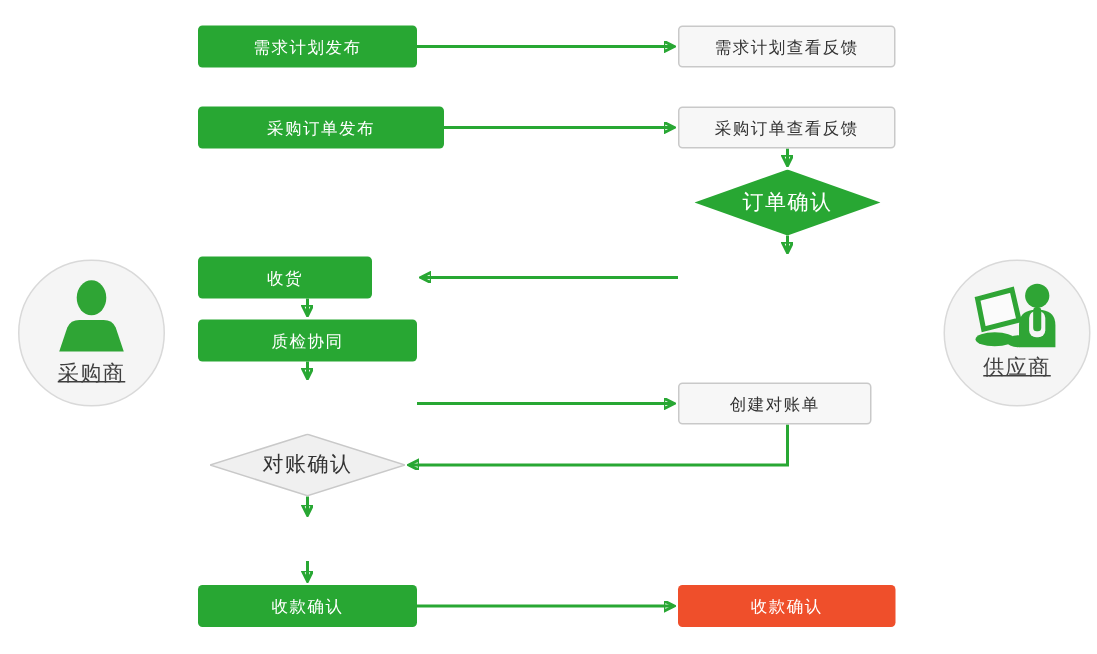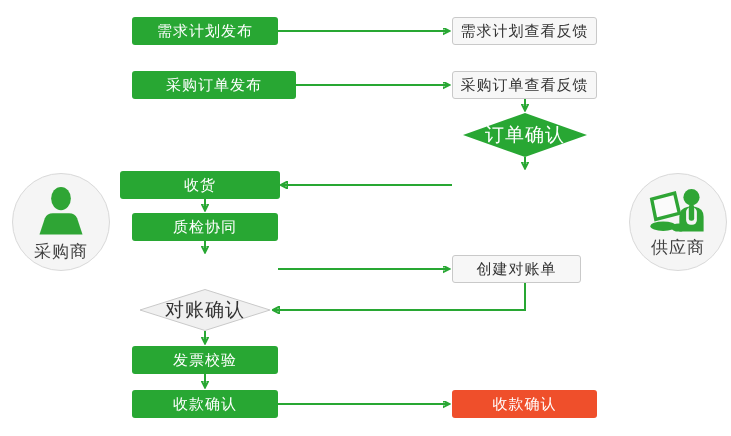--- a/index.html
+++ b/index.html
@@ -7,46 +7,46 @@
     position:relative;width:731px;height:436px;background:#ffffff;overflow:hidden;
     font-family:"Liberation Sans","DejaVu Sans",sans-serif;
   }
   .wires{position:absolute;left:0;top:0;width:731px;height:436px;z-index:0;}
   .wires path{fill:none;stroke:var(--green,#28a733);stroke-width:2;}
   .arrowhead{fill:var(--green,#28a733);}
 
   .node{
     position:absolute;z-index:2;height:28px;border-radius:3px;
     display:flex;align-items:center;justify-content:center;
-    font-size:15px;letter-spacing:1px;box-sizing:border-box;
+    font-size:11px;letter-spacing:1px;box-sizing:border-box;
   }
   .green-box{background:var(--green,#28a733);color:var(--box_text,#ffffff);}
   .red-box{background:var(--red,#ef4f2b);color:var(--box_text,#ffffff);}
   .plain-box{
     background:var(--plain_box_bg,#f7f7f7);
     border:1px solid var(--plain_box_border,#c9c9c9);
     color:var(--plain_text,#333333);
   }
 
   .diamond{position:absolute;z-index:2;display:flex;align-items:center;justify-content:center;}
   .diamond svg{position:absolute;left:0;top:0;width:100%;height:100%;}
-  .diamond .lbl{position:relative;z-index:1;font-size:19px;letter-spacing:1px;}
+  .diamond .lbl{position:relative;z-index:1;font-size:14px;letter-spacing:1px;}
   .green-diamond polygon{fill:var(--green,#28a733);}
   .green-diamond .lbl{color:#ffffff;}
   .gray-diamond polygon{fill:#f0f0f0;stroke:var(--plain_box_border,#c9c9c9);stroke-width:1;}
   .gray-diamond .lbl{color:var(--plain_text,#333333);}
 
   .actor{
     position:absolute;z-index:2;width:98px;height:98px;border-radius:50%;
     background:var(--circle_bg,#f5f5f5);border:1px solid var(--circle_border,#d9d9d9);
     box-sizing:border-box;display:flex;flex-direction:column;align-items:center;
   }
   .actor-icon{margin-top:12px;}
   .actor-icon .fill{fill:var(--icon_green,#2fa535);}
-  .actor-label{font-size:17px;color:var(--label_text,#3f3f3f);margin-top:2px;letter-spacing:1px;}
+  .actor-label{font-size:14px;color:var(--label_text,#3f3f3f);margin-top:2px;letter-spacing:1px;text-decoration:underline;}
 </style>
 </head>
 <body>
 
 <div class="canvas">
 
   <svg class="wires">
     <defs>
       <marker id="arr" markerWidth="8" markerHeight="8" refX="6.5" refY="3.5" orient="auto" markerUnits="userSpaceOnUse">
         <path class="arrowhead" d="M0,0 L7,3.5 L0,7 Z" stroke="none"></path>
@@ -65,28 +65,25 @@
     <path d="M205 374 V387" marker-end="url(#arr)"></path>
     <path d="M278 404 H449" marker-end="url(#arr)"></path>
   </svg>
 
   <div class="node green-box" style="left:132px;top:17px;width:146px">
       <span>需求计划发布</span>
     </div>
   <div class="node green-box" style="left:132px;top:71px;width:164px">
       <span>采购订单发布</span>
     </div>
-  <div class="node green-box" style="left:120px;top:171px;width:160px">
+  <div class="node green-box" style="left:132px;top:171px;width:116px">
       <span>收货</span>
     </div>
   <div class="node green-box" style="left:132px;top:213px;width:146px">
       <span>质检协同</span>
-    </div>
-  <div class="node green-box" style="left:132px;top:346px;width:146px">
-      <span>发票校验</span>
     </div>
   <div class="node green-box" style="left:132px;top:390px;width:146px">
       <span>收款确认</span>
     </div>
 
   <div class="node plain-box" style="left:452px;top:17px;width:145px">
       <span>需求计划查看反馈</span>
     </div>
   <div class="node plain-box" style="left:452px;top:71px;width:145px">
       <span>采购订单查看反馈</span>

